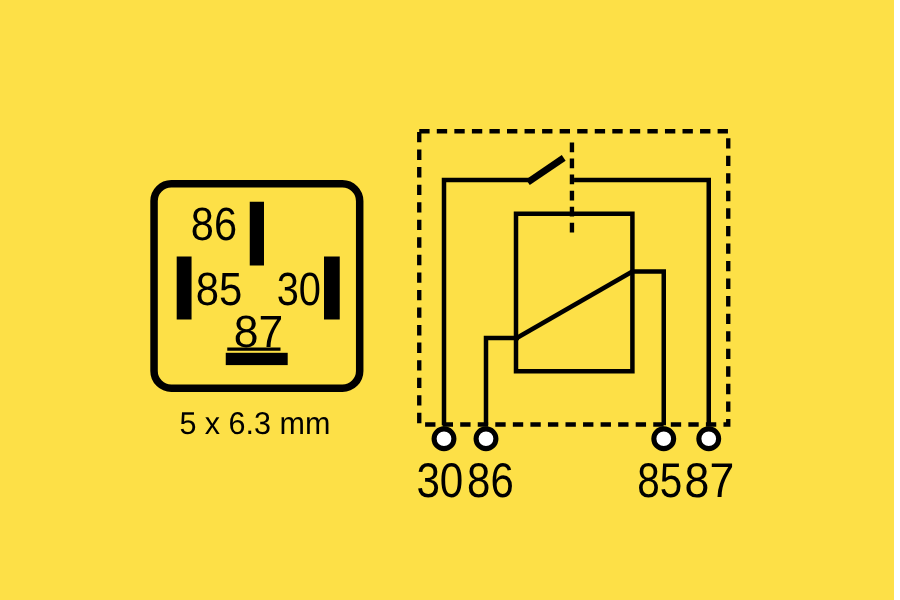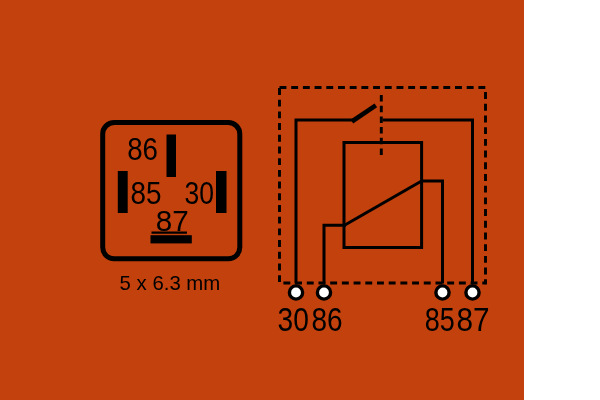--- a/index.html
+++ b/index.html
@@ -1,16 +1,16 @@
 <!DOCTYPE html>
 <html><head>
 <meta charset="utf-8">
 <style>
   html,body{margin:0;padding:0;background:#ffffff;}
-  #page{width:524px;height:400px;position:relative;background:#c2410c;}
+  #page{width:596px;height:400px;position:relative;background:#fde047;}
   svg text{font-family:"Liberation Sans",sans-serif;fill:#000;}
 </style>
 </head>
 <body>
 
 <div id="page">
 <svg width="600" height="400" viewBox="0 0 600 400">
 
   <rect x="102.7" y="122.5" width="137.1" height="136.3" rx="11.5" ry="11.5" fill="none" stroke="#000" stroke-width="5"></rect>
 

